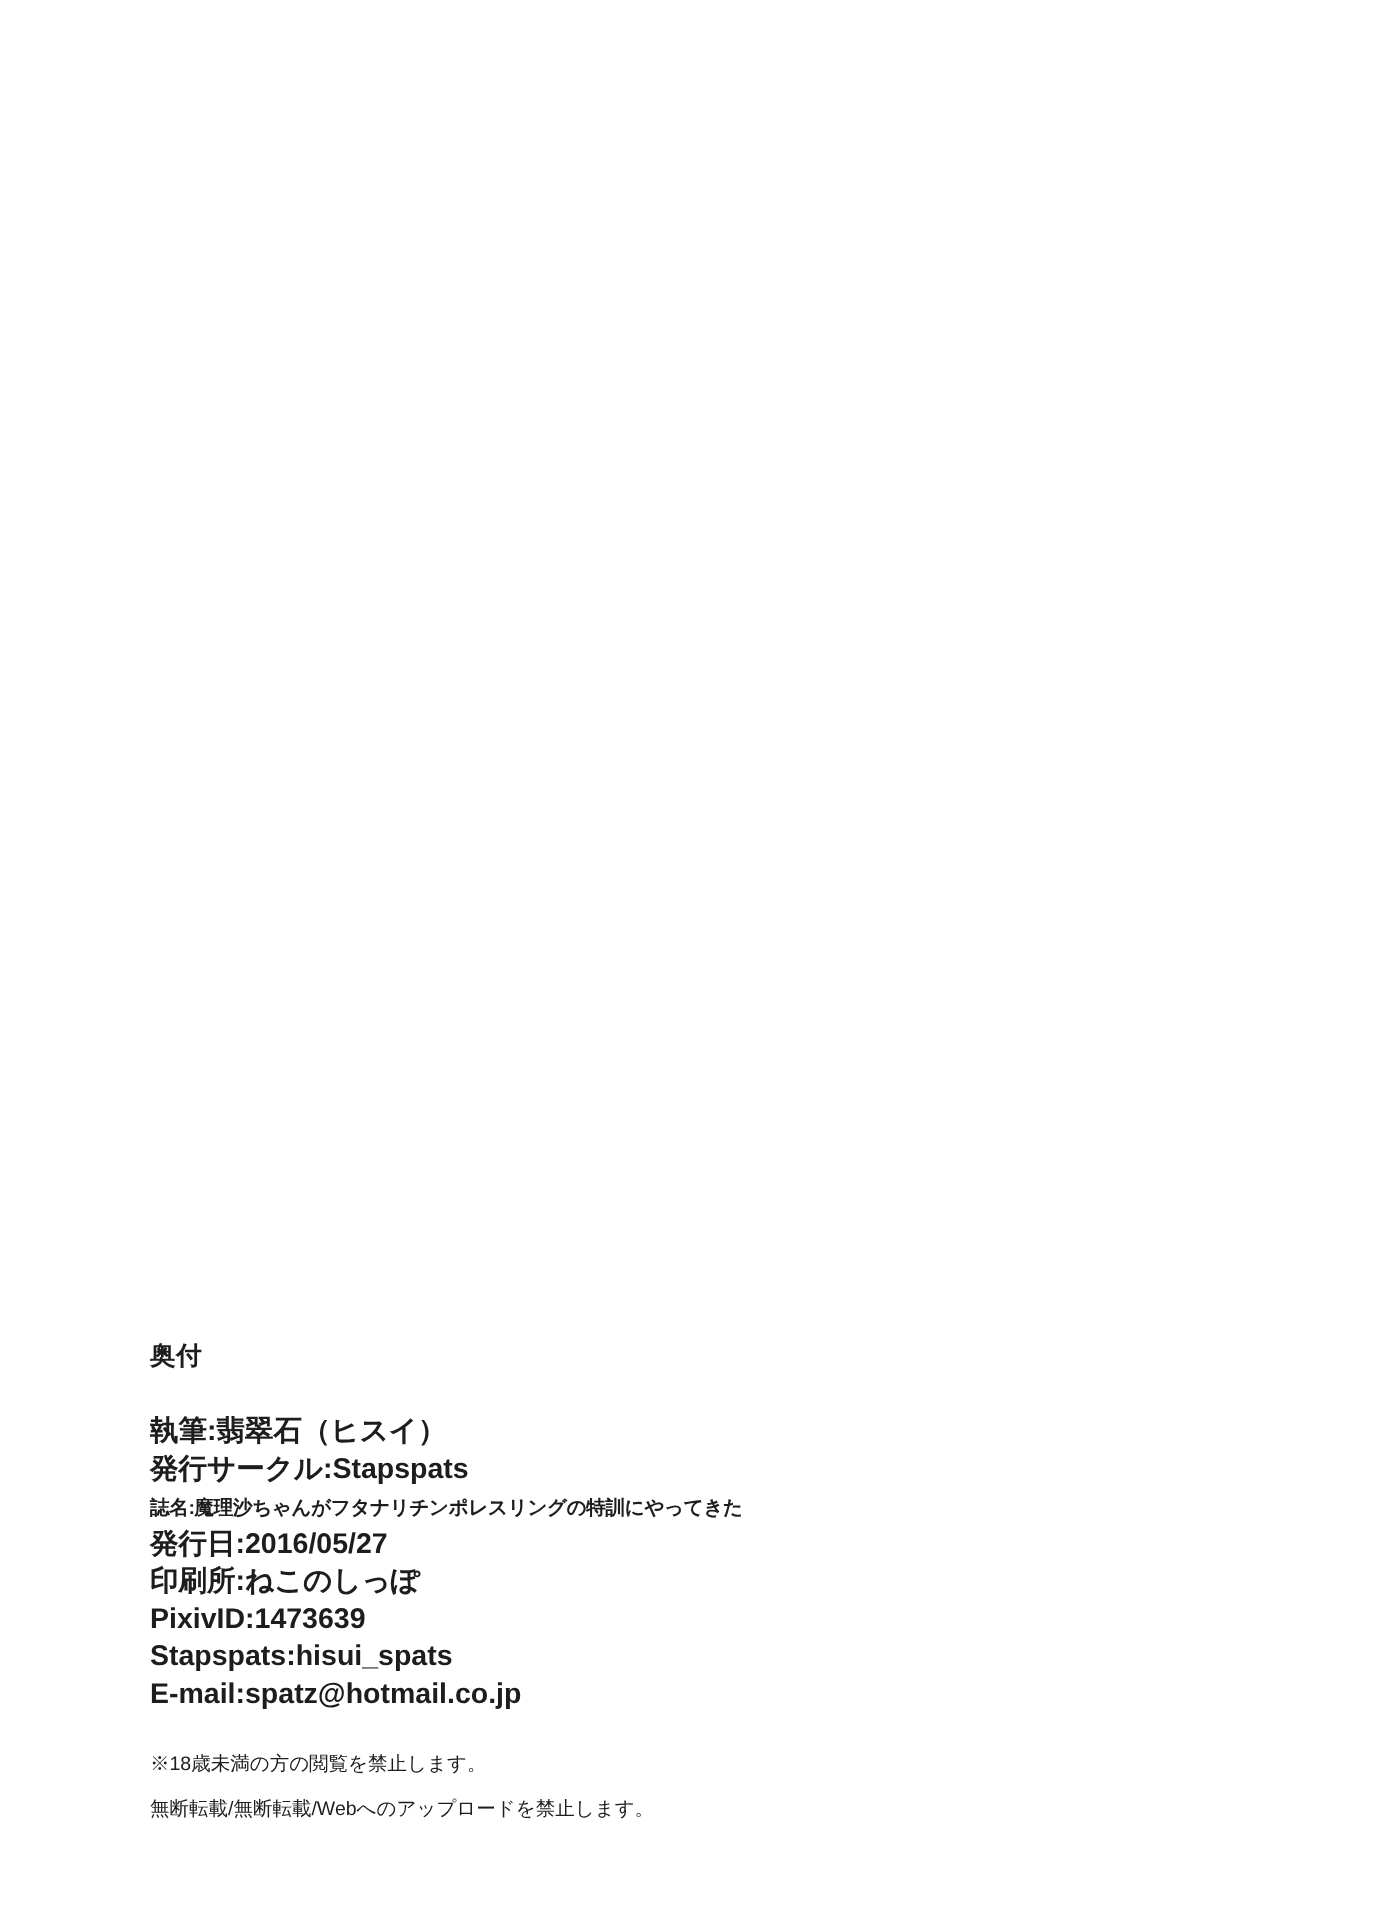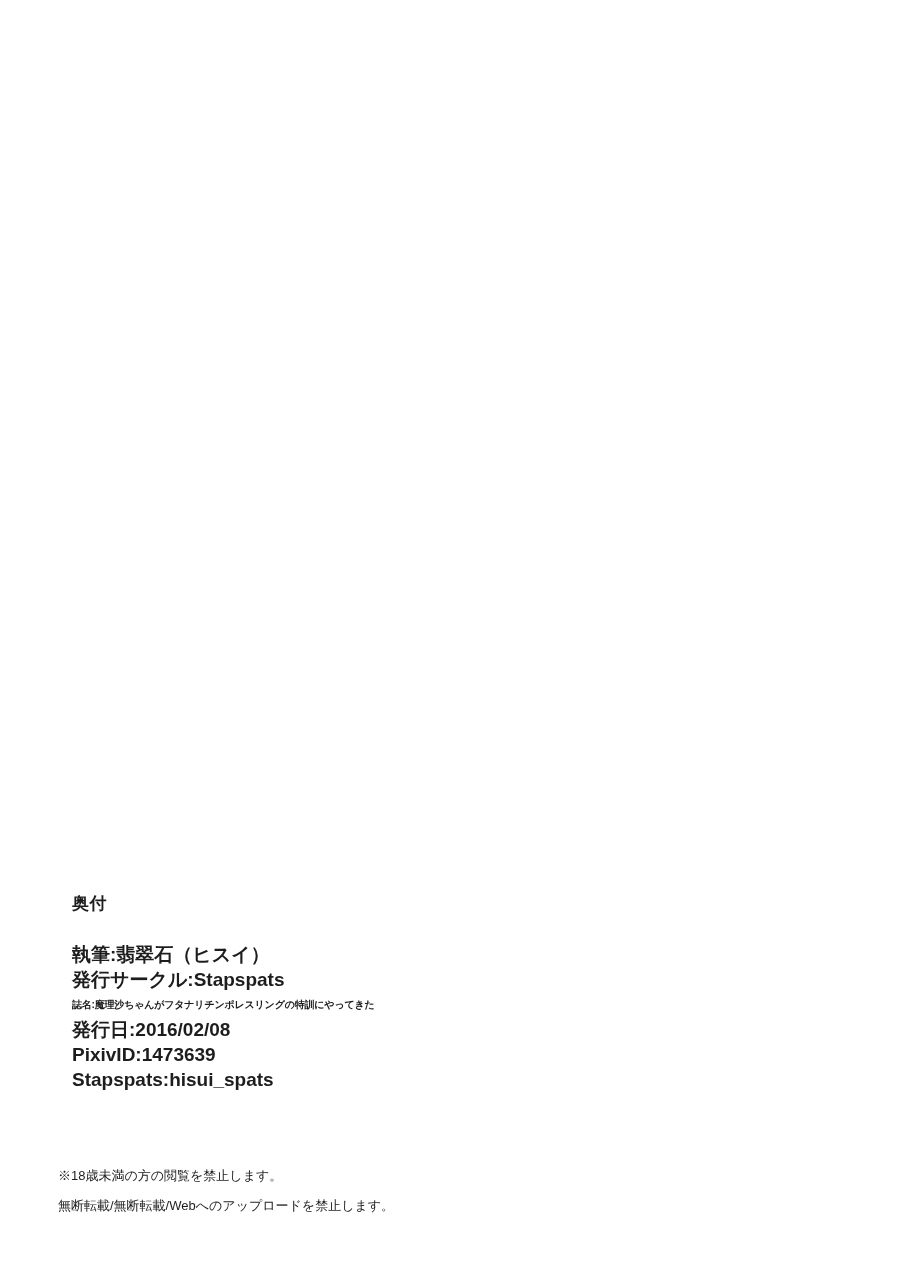--- a/index.html
+++ b/index.html
@@ -14,20 +14,21 @@
     font-family: "Liberation Sans", sans-serif;
     color: #222222;
     overflow: hidden;
   }
 
   
   .page {
     position: absolute;
     inset: 0;
     background: #ffffff;
+    margin-left: 28px;
   }
 
   .colophon {
     position: absolute;
     left: 72px;
     top: 895px;
     width: 600px;
   }
 
   .colophon-title {
@@ -48,28 +49,28 @@
   .colophon-lines li {
     font-size: 19px;
     font-weight: bold;
     color: #1d1d1d;
     line-height: 25px;
     white-space: nowrap;
   }
 
   
   .colophon-lines li.small {
-    font-size: 10px;
+    font-size: 13px;
     line-height: 25px;
     letter-spacing: -0.2px;
   }
 
   .notices {
     position: absolute;
-    left: 58px;
+    left: 72px;
     top: 1168px;
     width: 600px;
   }
 
   .notices p {
     margin: 0 0 14px 0;
     font-size: 13px;
     line-height: 16px;
     color: #1d1d1d;
     white-space: nowrap;
@@ -80,23 +81,25 @@
 
 <div class="page">
 
   <div class="colophon">
     <div class="colophon-title">奥付</div>
 
     <ul class="colophon-lines">
       <li>執筆:翡翠石（ヒスイ）</li>
       <li>発行サークル:Stapspats</li>
       <li class="small">誌名:魔理沙ちゃんがフタナリチンポレスリングの特訓にやってきた</li>
-      <li>発行日:2016/02/08</li>
+      <li>発行日:2016/05/27</li>
+      <li>印刷所:ねこのしっぽ</li>
       <li>PixivID:1473639</li>
       <li>Stapspats:hisui_spats</li>
+      <li>E-mail:spatz@hotmail.co.jp</li>
     </ul>
   </div>
 
   <div class="notices">
     <p>※18歳未満の方の閲覧を禁止します。</p>
     <p>無断転載/無断転載/Webへのアップロードを禁止します。</p>
   </div>
 
 </div>
 

